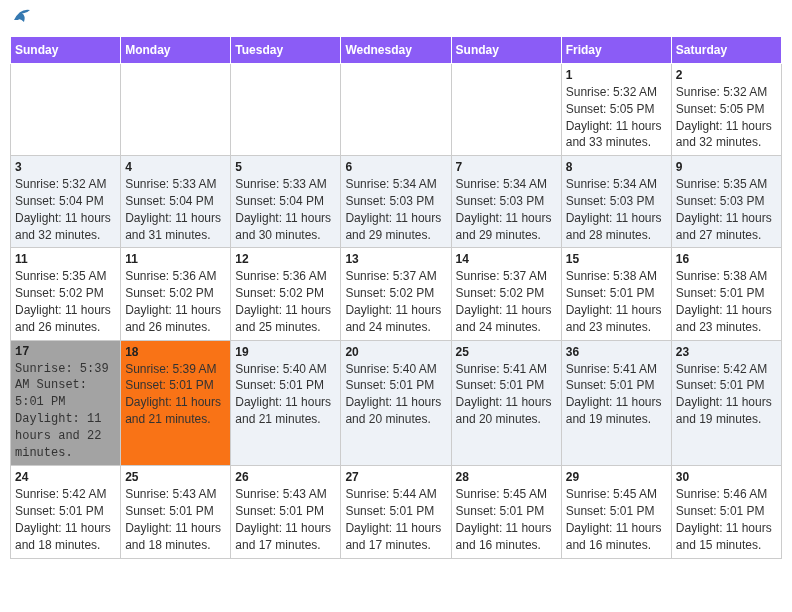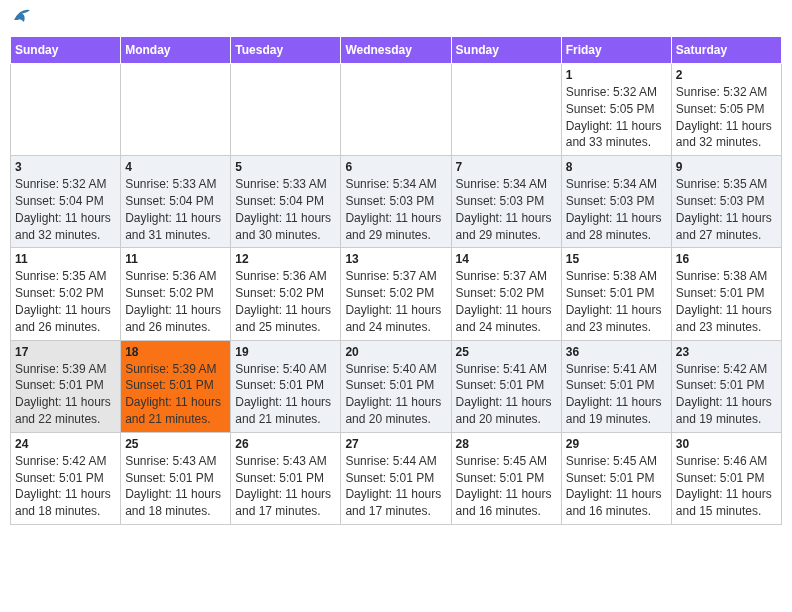--- a/index.html
+++ b/index.html
@@ -241,21 +241,21 @@
         </td>
         <td>
           <span class="day-num">16</span>
           <div class="day-info">Sunrise: 5:38 AM
 Sunset: 5:01 PM
 Daylight: 11 hours
 and 23 minutes.</div>
         </td>
       </tr>
       <tr>
-        <td style="background: #e5e5e5;">
+        <td style="background: #a3a3a3; font-family: Liberation Mono, monospace;">
           <span class="day-num">17</span>
           <div class="day-info">Sunrise: 5:39 AM
 Sunset: 5:01 PM
 Daylight: 11 hours
 and 22 minutes.</div>
         </td>
         <td style="background: #f97316;">
           <span class="day-num">18</span>
           <div class="day-info">Sunrise: 5:39 AM
 Sunset: 5:01 PM

